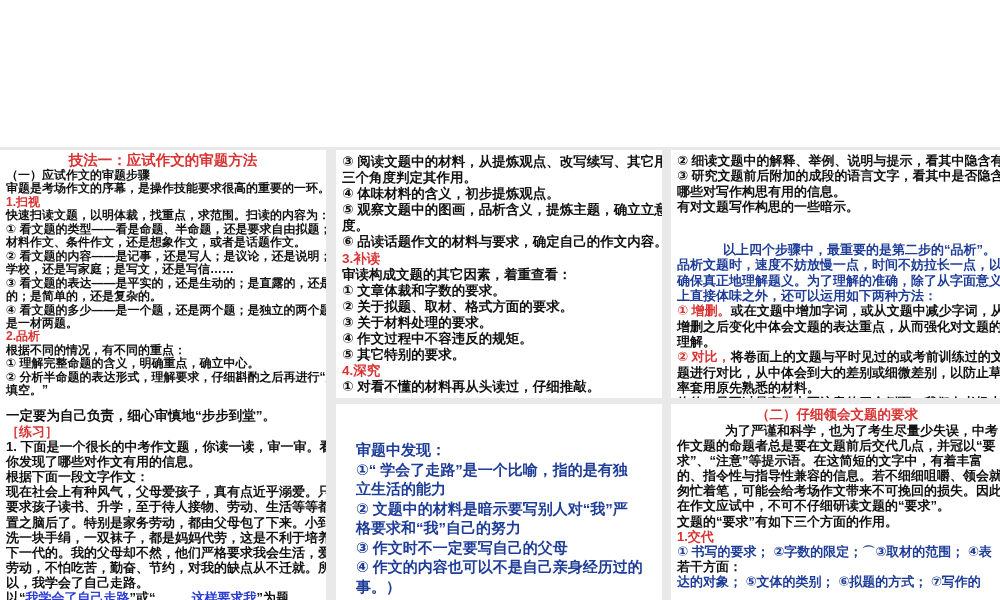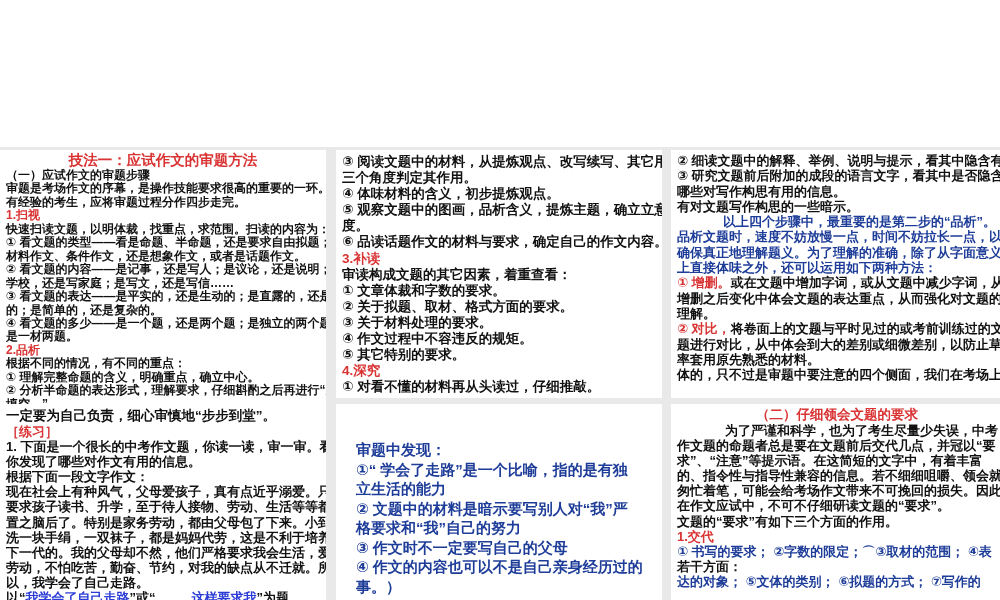--- a/index.html
+++ b/index.html
@@ -38,21 +38,20 @@
 </style>
 </head>
 <body>
 
 <div class="backdrop"></div>
 
 <section id="c00" class="card" style="font-size: 12px; line-height: 13.45px; padding-top: 2px;">
     <div class="line" style="text-align: center; font-size: 14.5px; line-height: 17px;"><span class="seg-r">技法一：应试作文的审题方法</span></div>
     <div class="line"><span class="seg-k">（一）应试作文的审题步骤</span></div>
     <div class="line"><span class="seg-k">审题是考场作文的序幕，是操作技能要求很高的重要的一环。</span></div>
-    <div class="line"><span class="seg-k">有经验的考生，应将审题过程分作四步走完。</span></div>
     <div class="line"><span class="seg-r">1.扫视</span></div>
     <div class="line"><span class="seg-k">快速扫读文题，以明体裁，找重点，求范围。扫读的内容为：</span></div>
     <div class="line"><span class="seg-k">① 看文题的类型——看是命题、半命题，还是要求自由拟题；看是</span></div>
     <div class="line"><span class="seg-k">材料作文、条件作文，还是想象作文，或者是话题作文。</span></div>
     <div class="line"><span class="seg-k">② 看文题的内容——是记事，还是写人；是议论，还是说明；是写</span></div>
     <div class="line"><span class="seg-k">学校，还是写家庭；是写文，还是写信……</span></div>
     <div class="line"><span class="seg-k">③ 看文题的表达——是平实的，还是生动的；是直露的，还是含蓄</span></div>
     <div class="line"><span class="seg-k">的；是简单的，还是复杂的。</span></div>
     <div class="line"><span class="seg-k">④ 看文题的多少——是一个题，还是两个题；是独立的两个题，还</span></div>
     <div class="line"><span class="seg-k">是一材两题。</span></div>
@@ -102,21 +101,21 @@
     <div class="line"><span class="seg-b">格要求和“我”自己的努力</span></div>
     <div class="line"><span class="seg-b">③ 作文时不一定要写自己的父母</span></div>
     <div class="line"><span class="seg-b">④ 作文的内容也可以不是自己亲身经历过的</span></div>
     <div class="line"><span class="seg-b">事。）</span></div>
   </section>
 <section id="c20" class="card" style="font-size: 13px; line-height: 15.3px; padding-top: 3px;">
     <div class="line"><span class="seg-k">② 细读文题中的解释、举例、说明与提示，看其中隐含有</span></div>
     <div class="line"><span class="seg-k">③ 研究文题前后附加的成段的语言文字，看其中是否隐含</span></div>
     <div class="line"><span class="seg-k">哪些对写作构思有用的信息。</span></div>
     <div class="line"><span class="seg-k">有对文题写作构思的一些暗示。</span></div>
-    <div class="line" style="padding-left: 46px;"><span class="seg-b">以上四个步骤中，最重要的是第二步的“品析”。</span></div>
+    <div class="line" style="padding-left: 46px; margin-top: 28px;"><span class="seg-b">以上四个步骤中，最重要的是第二步的“品析”。</span></div>
     <div class="line"><span class="seg-b">品析文题时，速度不妨放慢一点，时间不妨拉长一点，以</span></div>
     <div class="line"><span class="seg-b">确保真正地理解题义。为了理解的准确，除了从字面意义</span></div>
     <div class="line"><span class="seg-b">上直接体味之外，还可以运用如下两种方法：</span></div>
     <div class="line"><span class="seg-r">① 增删。</span><span class="seg-k">或在文题中增加字词，或从文题中减少字词，从</span></div>
     <div class="line"><span class="seg-k">增删之后变化中体会文题的表达重点，从而强化对文题的</span></div>
     <div class="line"><span class="seg-k">理解。</span></div>
     <div class="line"><span class="seg-r">② 对比，</span><span class="seg-k">将卷面上的文题与平时见过的或考前训练过的文</span></div>
     <div class="line"><span class="seg-k">题进行对比，从中体会到大的差别或细微差别，以防止草</span></div>
     <div class="line"><span class="seg-k">率套用原先熟悉的材料。</span></div>
     <div class="line"><span class="seg-k">体的，只不过是审题中要注意的四个侧面，我们在考场上</span></div>

